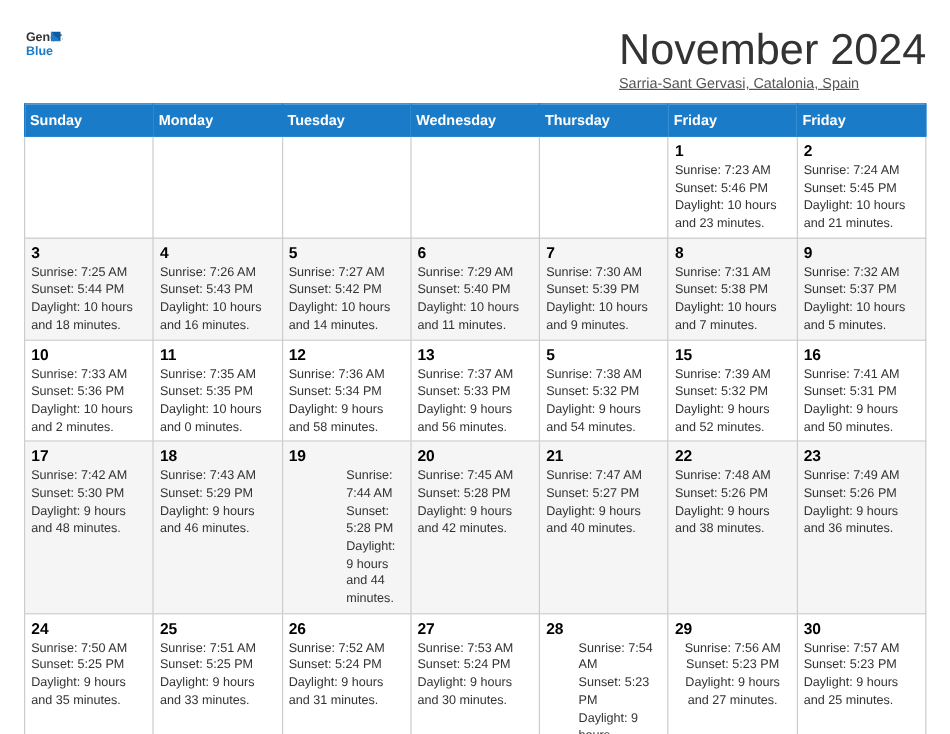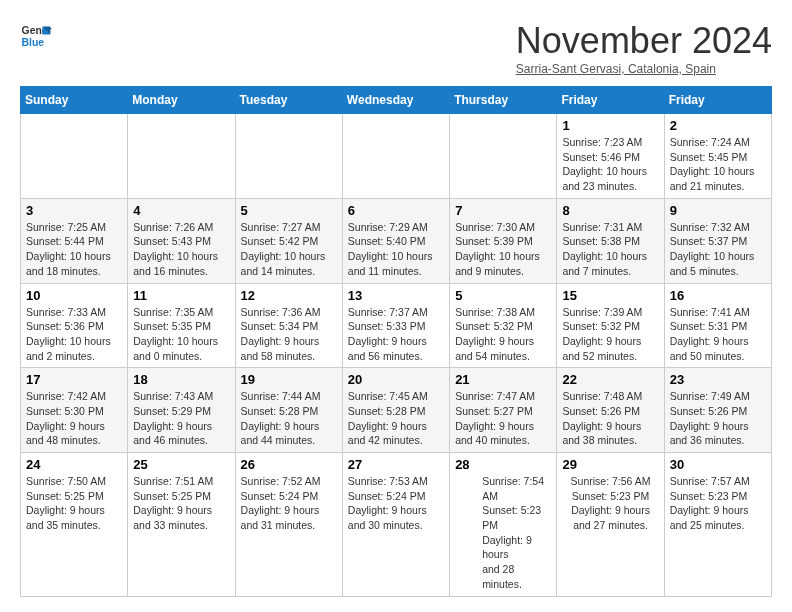--- a/index.html
+++ b/index.html
@@ -241,21 +241,21 @@
         </td>
         <td>
           <div class="day-num">18</div>
           <div class="day-detail" style="white-space: pre-line;">Sunrise: 7:43 AM
 Sunset: 5:29 PM
 Daylight: 9 hours
 and 46 minutes.</div>
         </td>
         <td>
           <div class="day-num">19</div>
-          <div class="day-detail" style="white-space: pre-line;">Sunrise: 7:44 AM
+          <div class="day-detail" style="white-space: pre-line; margin-left: 48px;">Sunrise: 7:44 AM
 Sunset: 5:28 PM
 Daylight: 9 hours
 and 44 minutes.</div>
         </td>
         <td>
           <div class="day-num">20</div>
           <div class="day-detail" style="white-space: pre-line;">Sunrise: 7:45 AM
 Sunset: 5:28 PM
 Daylight: 9 hours
 and 42 minutes.</div>

